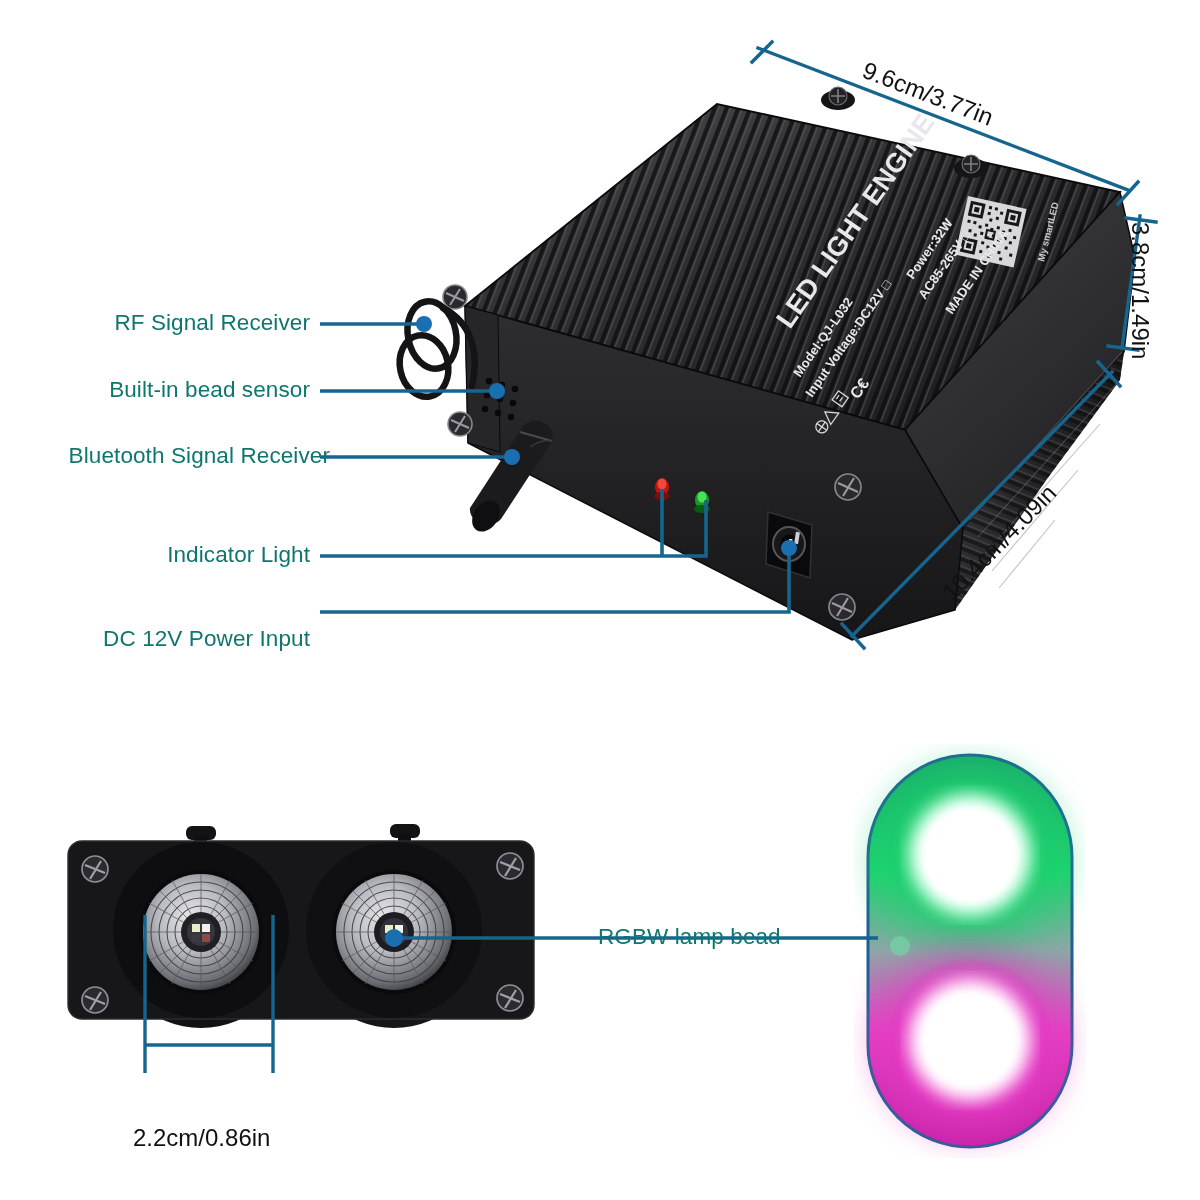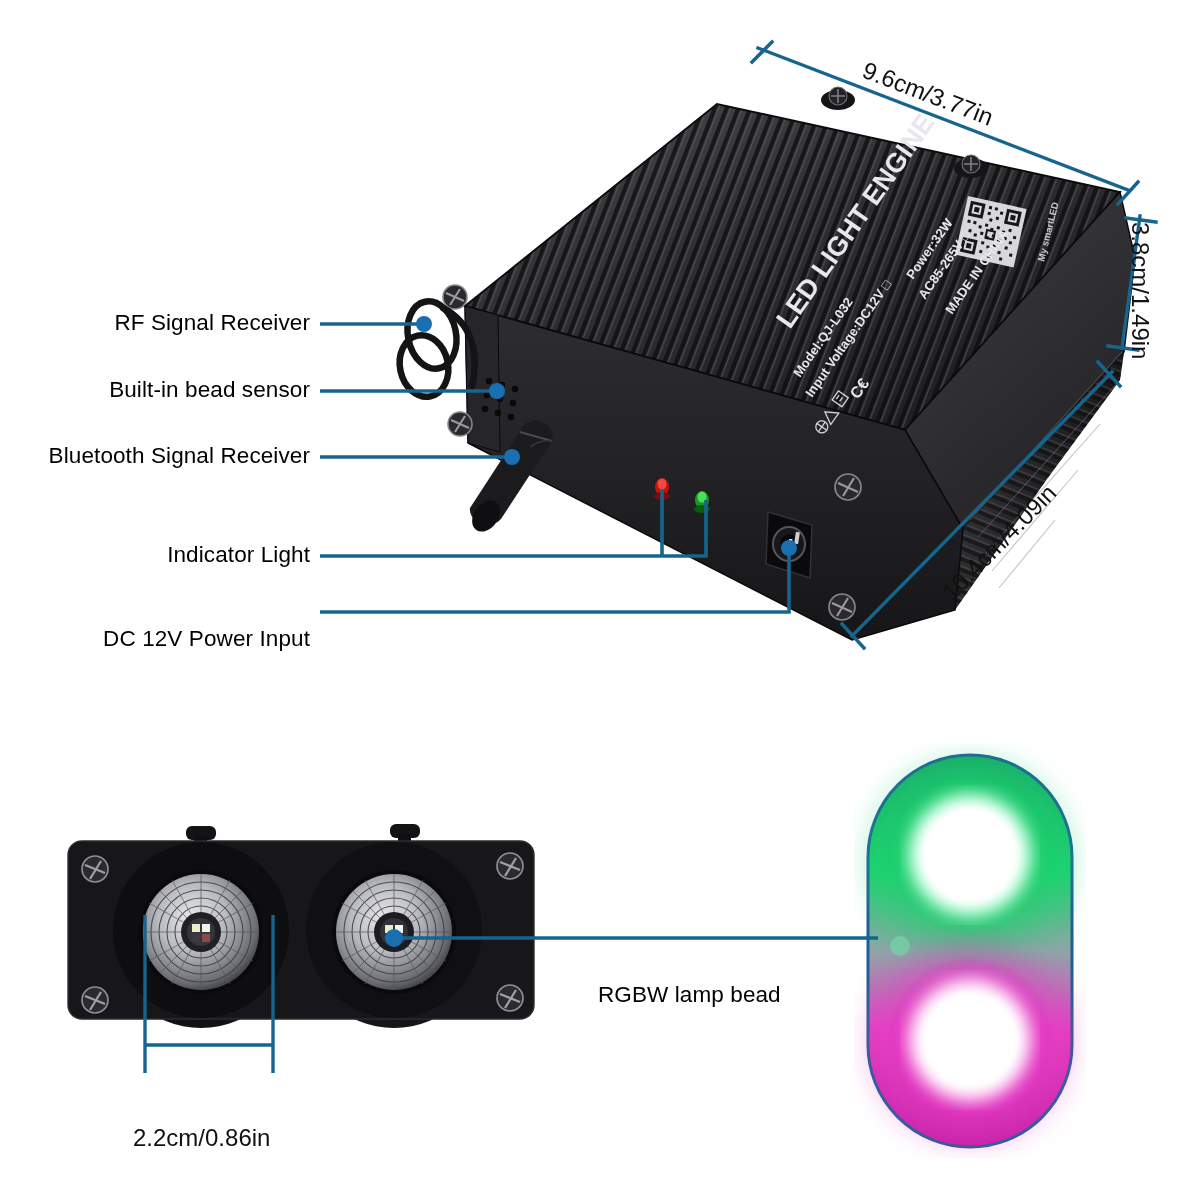--- a/index.html
+++ b/index.html
@@ -1,20 +1,20 @@
 <!DOCTYPE html>
 <html><head>
 <meta charset="utf-8">
 <style>
   html,body{margin:0;padding:0;background:#fff;}
   body{width:1200px;height:1200px;position:relative;overflow:hidden;
        font-family:"Liberation Sans","DejaVu Sans",sans-serif;}
   .stage{position:absolute;inset:0;}
   svg.layer{position:absolute;left:0;top:0;width:1200px;height:1200px;}
-  .lbl{position:absolute;color:#000000;font-size:22.5px;white-space:nowrap;
+  .lbl{position:absolute;color:#0f766e;font-size:22.5px;white-space:nowrap;
        letter-spacing:.1px;line-height:1;}
   .lbl.r{text-align:right;}
   .dim{position:absolute;color:#111;font-size:24px;white-space:nowrap;line-height:1;}
 </style>
 </head>
 <body>
 
 <div class="stage">
 
   <svg class="layer" viewBox="0 0 1200 1200">
@@ -382,23 +382,23 @@
     </g>
 
     <g stroke="#16658f" stroke-width="3.6" fill="none">
       <path d="M394,938 L878,938"></path>
     </g>
     <circle cx="394" cy="938" r="9" fill="#1a6fb0"></circle>
   </svg>
 
   <div class="lbl r" style="left:0;top:312px;width:310px;">RF Signal Receiver</div>
   <div class="lbl r" style="left:0;top:379px;width:310px;">Built-in bead sensor</div>
-  <div class="lbl r" style="left:0;top:445px;width:310px;">Bluetooth Signal Receiver</div>
+  <div class="lbl r" style="left:0;top:445px;width:310px;padding-left:20px;">Bluetooth Signal Receiver</div>
   <div class="lbl r" style="left:0;top:544px;width:310px;">Indicator Light</div>
   <div class="lbl r" style="left:0;top:628px;width:310px;">DC 12V Power Input</div>
-  <div class="lbl" style="left:598px;top:984px;">RGBW lamp bead</div>
+  <div class="lbl" style="left:598px;top:926px;">RGBW lamp bead</div>
 
   <div class="dim" style="left:868px;top:58px;transform:rotate(21deg);transform-origin:0 0;">9.6cm/3.77in</div>
   <div class="dim" style="left:1152px;top:222px;transform:rotate(90deg);transform-origin:0 0;">3.8cm/1.49in</div>
   <div class="dim" style="left:938px;top:588px;transform:rotate(-45.5deg);transform-origin:0 0;">10.4cm/4.09in</div>
   <div class="dim" style="left:133px;top:1126px;">2.2cm/0.86in</div>
 
 </div>
 
 </body></html>

